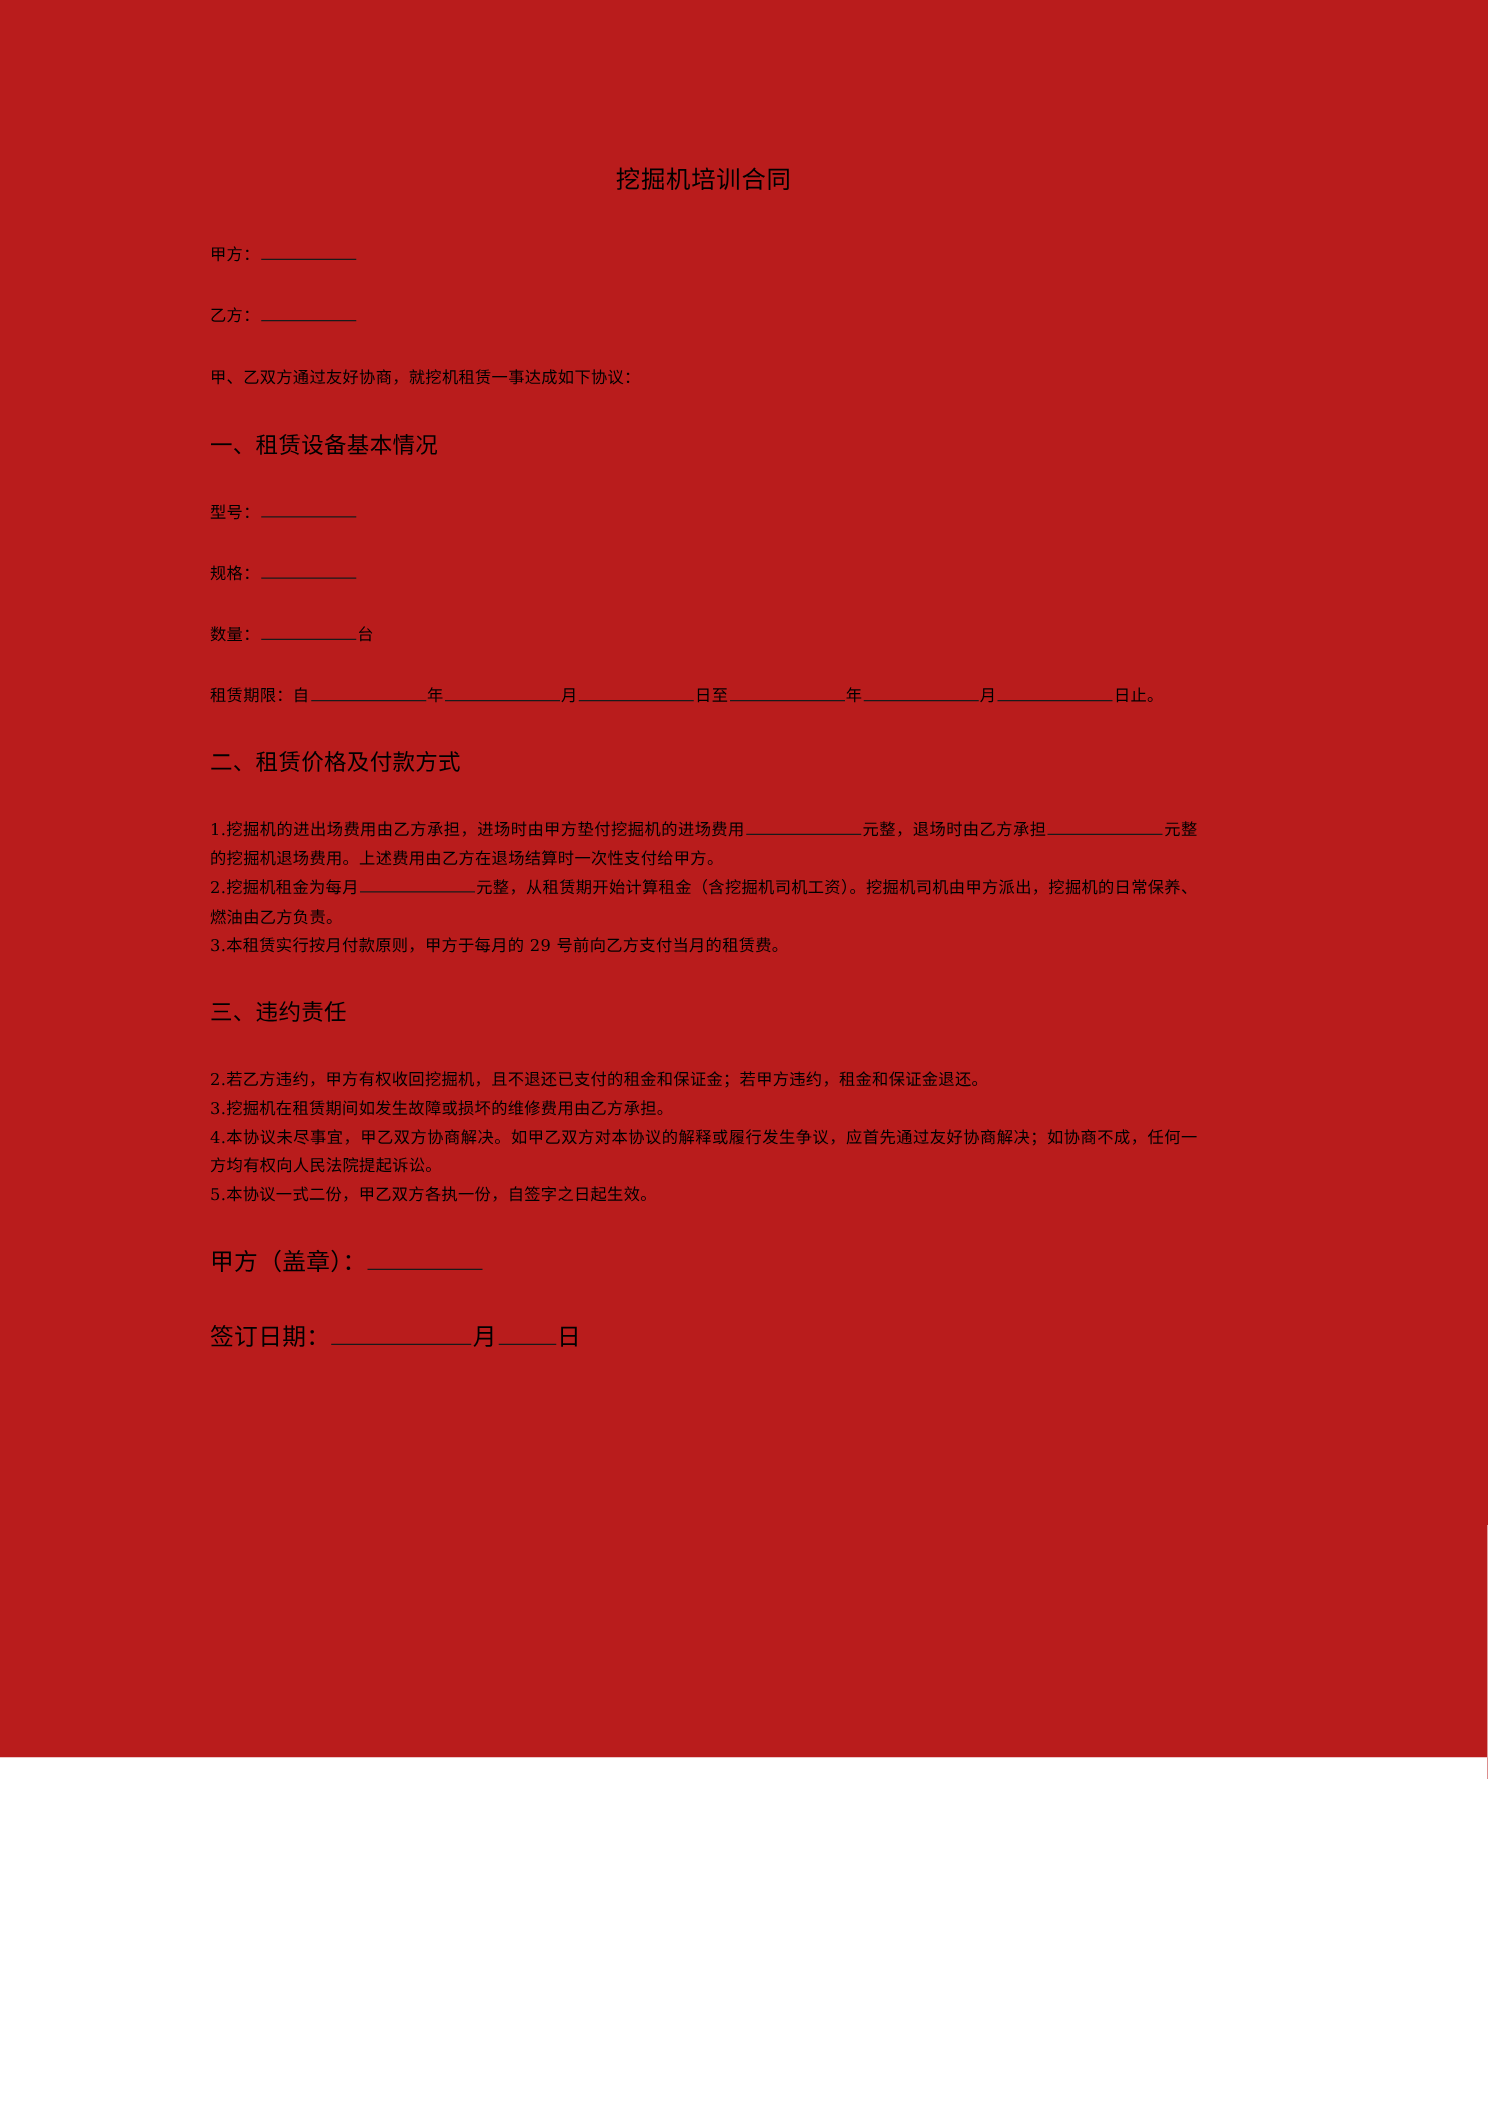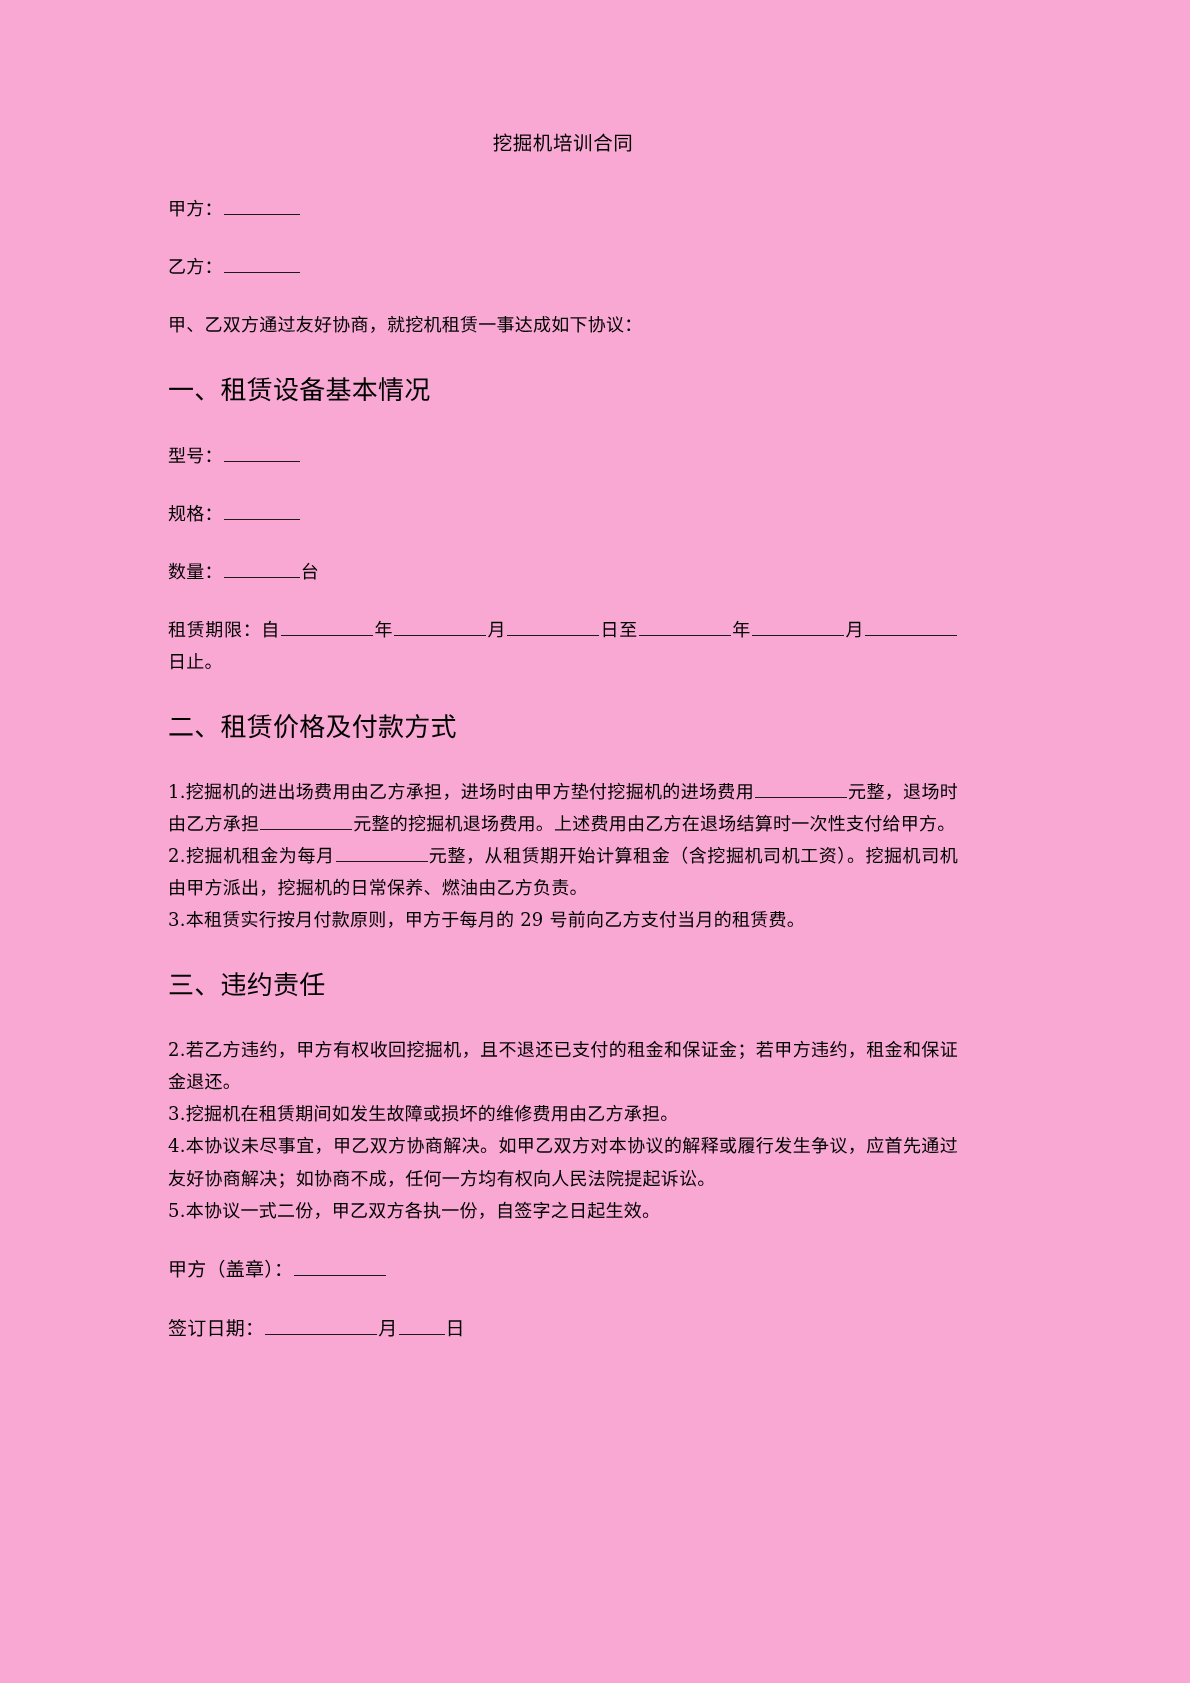--- a/index.html
+++ b/index.html
@@ -8,57 +8,57 @@
     padding: 0;
     background: #ffffff;
   }
   body {
     font-family: "DejaVu Serif", "Liberation Serif", serif;
     color: #000000;
   }
   .page {
     position: relative;
     width: 1190px;
-    height: 1683px;
-    background: #f9a8d4;
+    height: 1406px;
+    background: #b91c1c;
     margin: 0 auto;
     overflow: hidden;
     box-sizing: border-box;
   }
   .content {
     position: absolute;
     left: 168px;
     top: 128px;
     width: 790px;
   }
   .doc-title {
     text-align: center;
     font-size: 19.5px;
     line-height: 1.6;
     letter-spacing: 0.6px;
     margin: 0 0 34px 0;
     font-weight: normal;
   }
   .para {
-    font-size: 18px;
+    font-size: 13px;
     line-height: 1.78;
     letter-spacing: 0.25px;
     margin: 0 0 26px 0;
     text-align: justify;
     text-justify: inter-ideograph;
     word-break: break-all;
   }
   .para.block {
     margin-bottom: 26px;
   }
   .para.block .ln {
     display: block;
   }
   .heading {
-    font-size: 26px;
+    font-size: 18px;
     line-height: 1.78;
     letter-spacing: 0.25px;
     margin: 0 0 26px 0;
     font-weight: normal;
   }
   .sig {
     font-size: 19px;
     line-height: 1.78;
     letter-spacing: 0.25px;
     margin: 0 0 26px 0;

